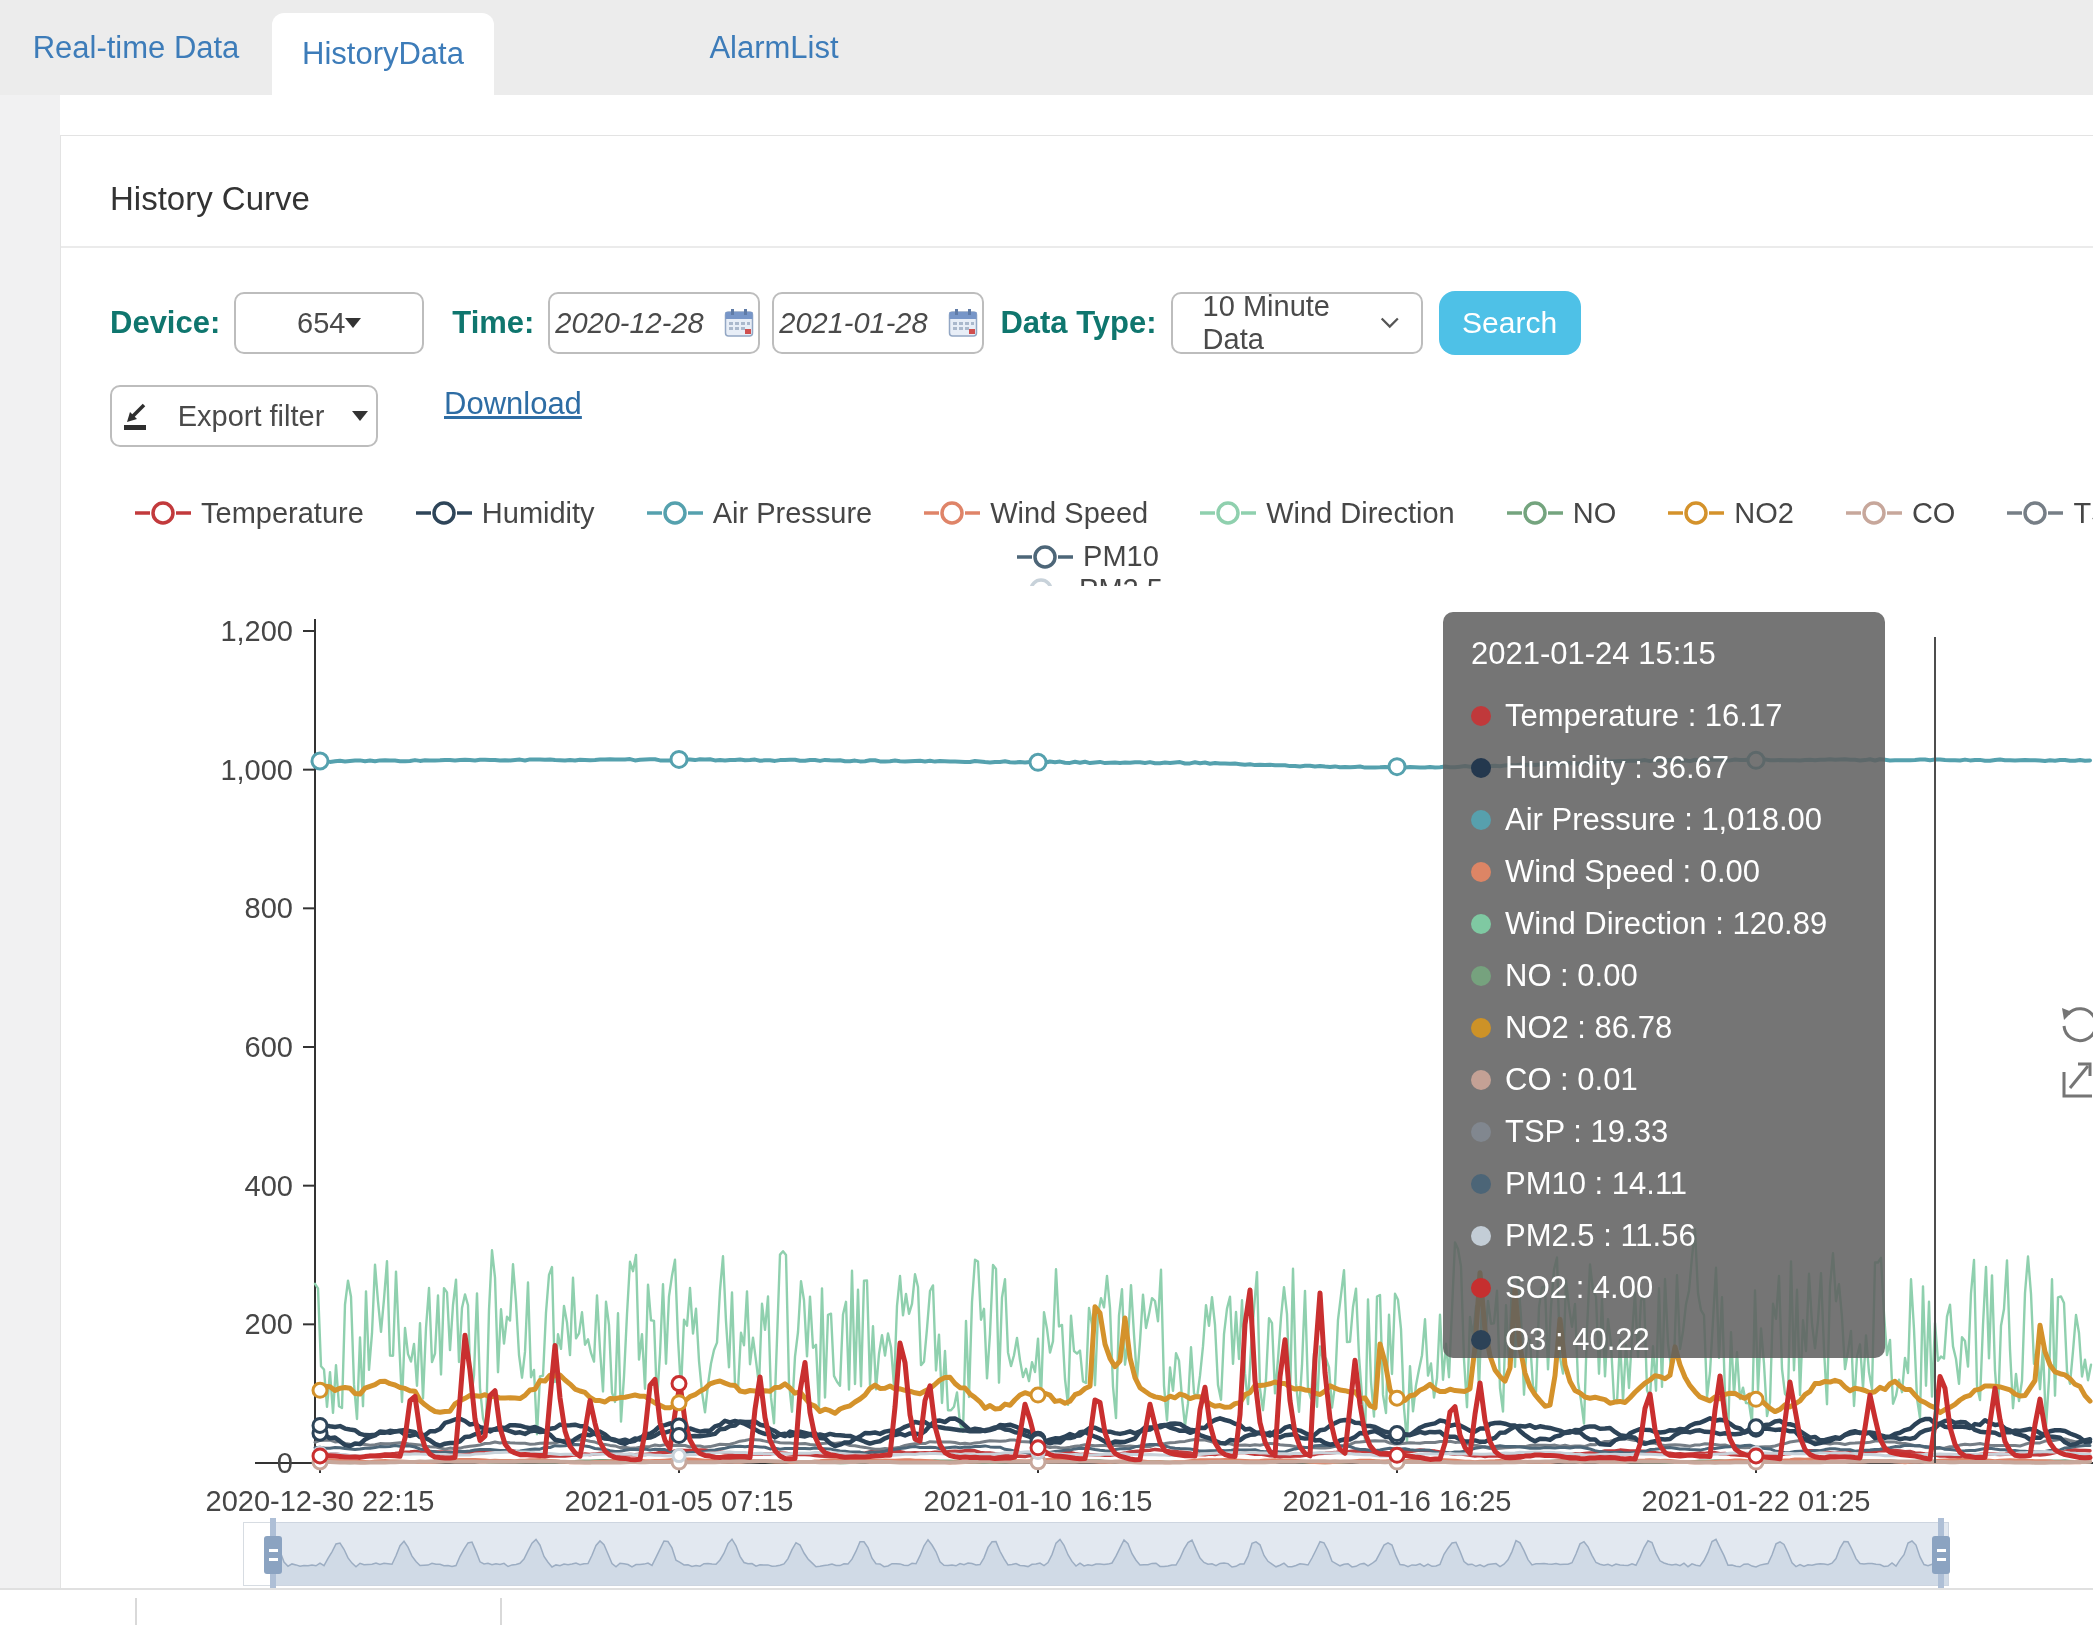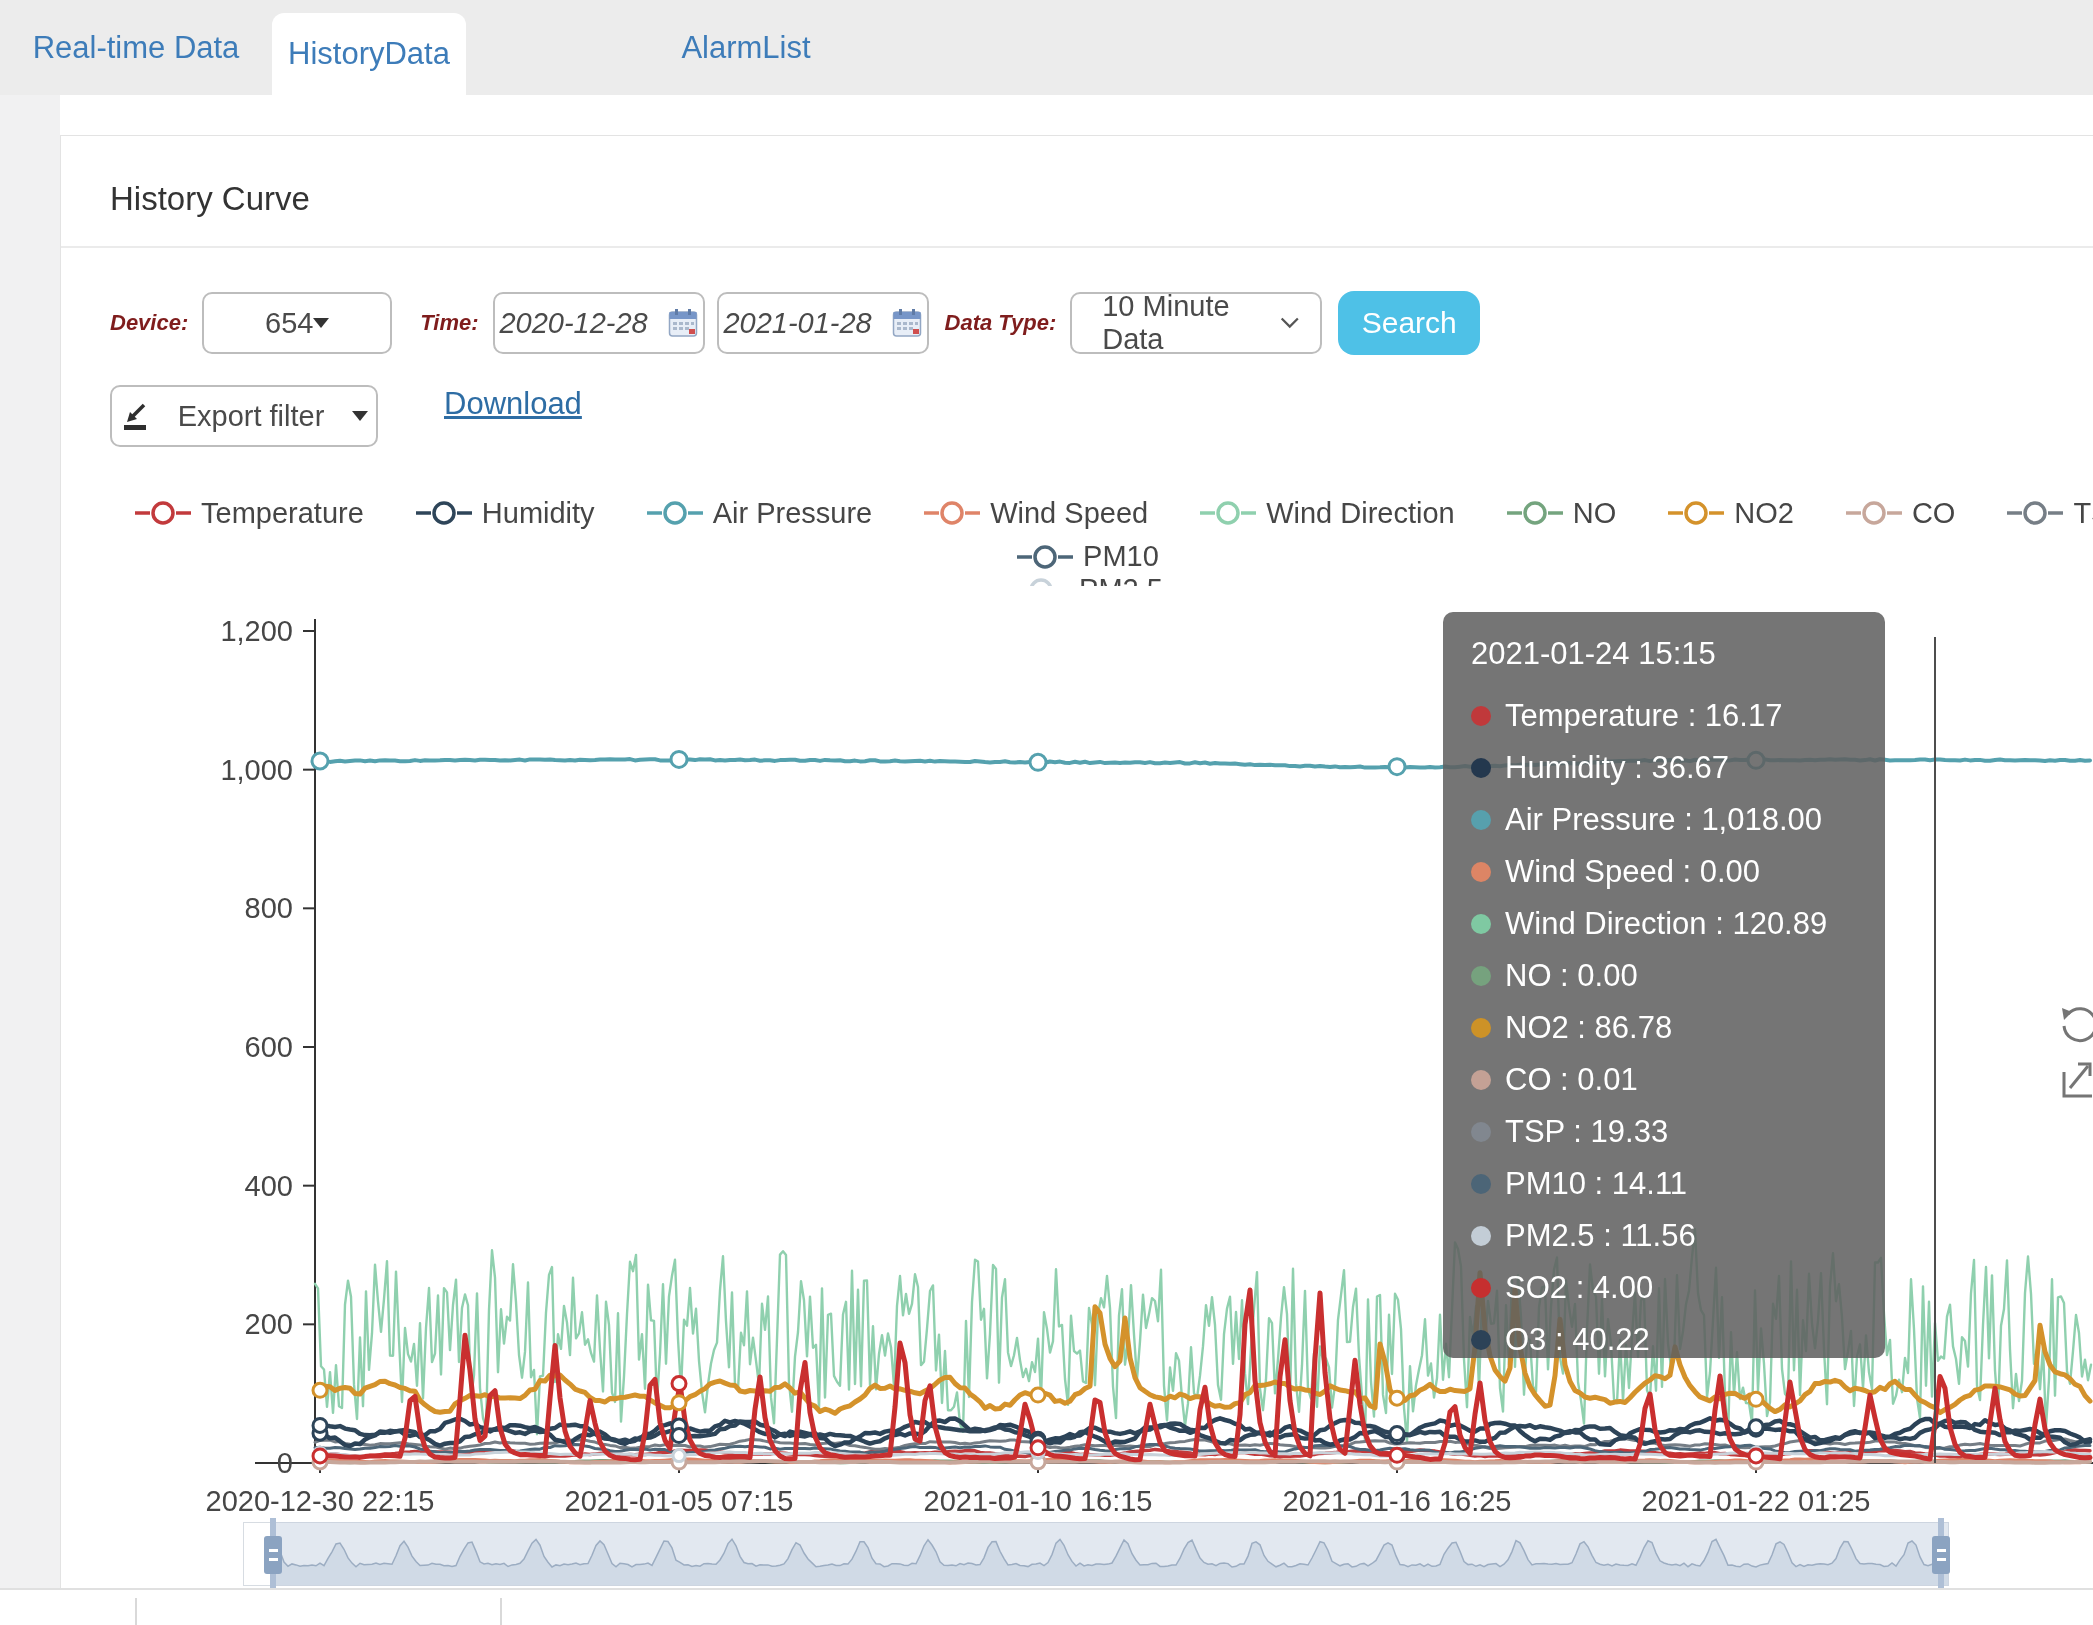--- a/index.html
+++ b/index.html
@@ -5,32 +5,32 @@
   html,body{margin:0;padding:0;}
   body{
     width:2093px;height:1625px;overflow:hidden;position:relative;
     background:#fff;font-family:"Liberation Sans",sans-serif;
     -webkit-font-smoothing:antialiased;
   }
   
   .tabbar{position:absolute;left:0;top:0;width:2093px;height:95px;background:#ececec;display:flex;align-items:stretch;}
   .tab{display:flex;align-items:center;justify-content:center;font-size:31px;color:#3d7cb9;cursor:pointer;}
   .tab-rt{width:272px;}
-  .tab-active{width:194px;height:82px;align-self:flex-end;background:#ffffff;border-radius:12px 12px 0 0;}
+  .tab-active{width:222px;height:82px;align-self:flex-end;background:#ffffff;border-radius:12px 12px 0 0;}
   .tab-al{width:560px;}
   
   .left-strip{position:absolute;left:0;top:95px;width:60px;height:1493px;background:#f1f1f2;}
   .card{position:absolute;left:60px;top:135px;width:2033px;height:1453px;background:#fff;
         border-left:1px solid #e3e3e3;border-top:1px solid #e3e3e3;}
   .card-title{position:absolute;left:110px;top:180px;font-size:33px;color:#333;}
   .card-header-line{position:absolute;left:61px;top:246px;width:2032px;height:2px;background:#ebebeb;}
   
   .filter-row1{position:absolute;left:110px;top:290px;height:66px;display:flex;align-items:center;}
   .filter-row2{position:absolute;left:110px;top:372px;height:64px;display:flex;align-items:center;}
-  .flabel{font-size:22px;font-weight:bold;color:#7f1d1d;margin-right:14px;white-space:nowrap;font-style:italic;}
+  .flabel{font-size:31px;font-weight:bold;color:#0f766e;margin-right:14px;white-space:nowrap;}
   .box{height:62px;background:#fff;border:2px solid #bdbdbd;border-radius:10px;display:flex;align-items:center;justify-content:center;box-sizing:border-box;font-size:29px;color:#4a4a4a;cursor:pointer;}
   .device-select{width:190px;margin-right:28px;gap:0;}
   .date-box{width:212px;margin-right:12px;gap:20px;font-style:italic;}
   .date-box.last{margin-right:16px;}
   .dt-select{width:252px;margin-right:16px;justify-content:space-between;padding:0 20px 0 30px;}
   .caret{width:0;height:0;border-left:8px solid transparent;border-right:8px solid transparent;border-top:10px solid #333;display:inline-block;}
   .search-btn{height:64px;width:142px;border:none;border-radius:16px;color:#fff;font-size:30px;display:flex;align-items:center;justify-content:center;cursor:pointer;}
   .export-btn{width:268px;gap:28px;margin-right:66px;margin-top:24px;}
   .download-link{font-size:31px;color:#2e6da4;text-decoration:underline;cursor:pointer;}
   

